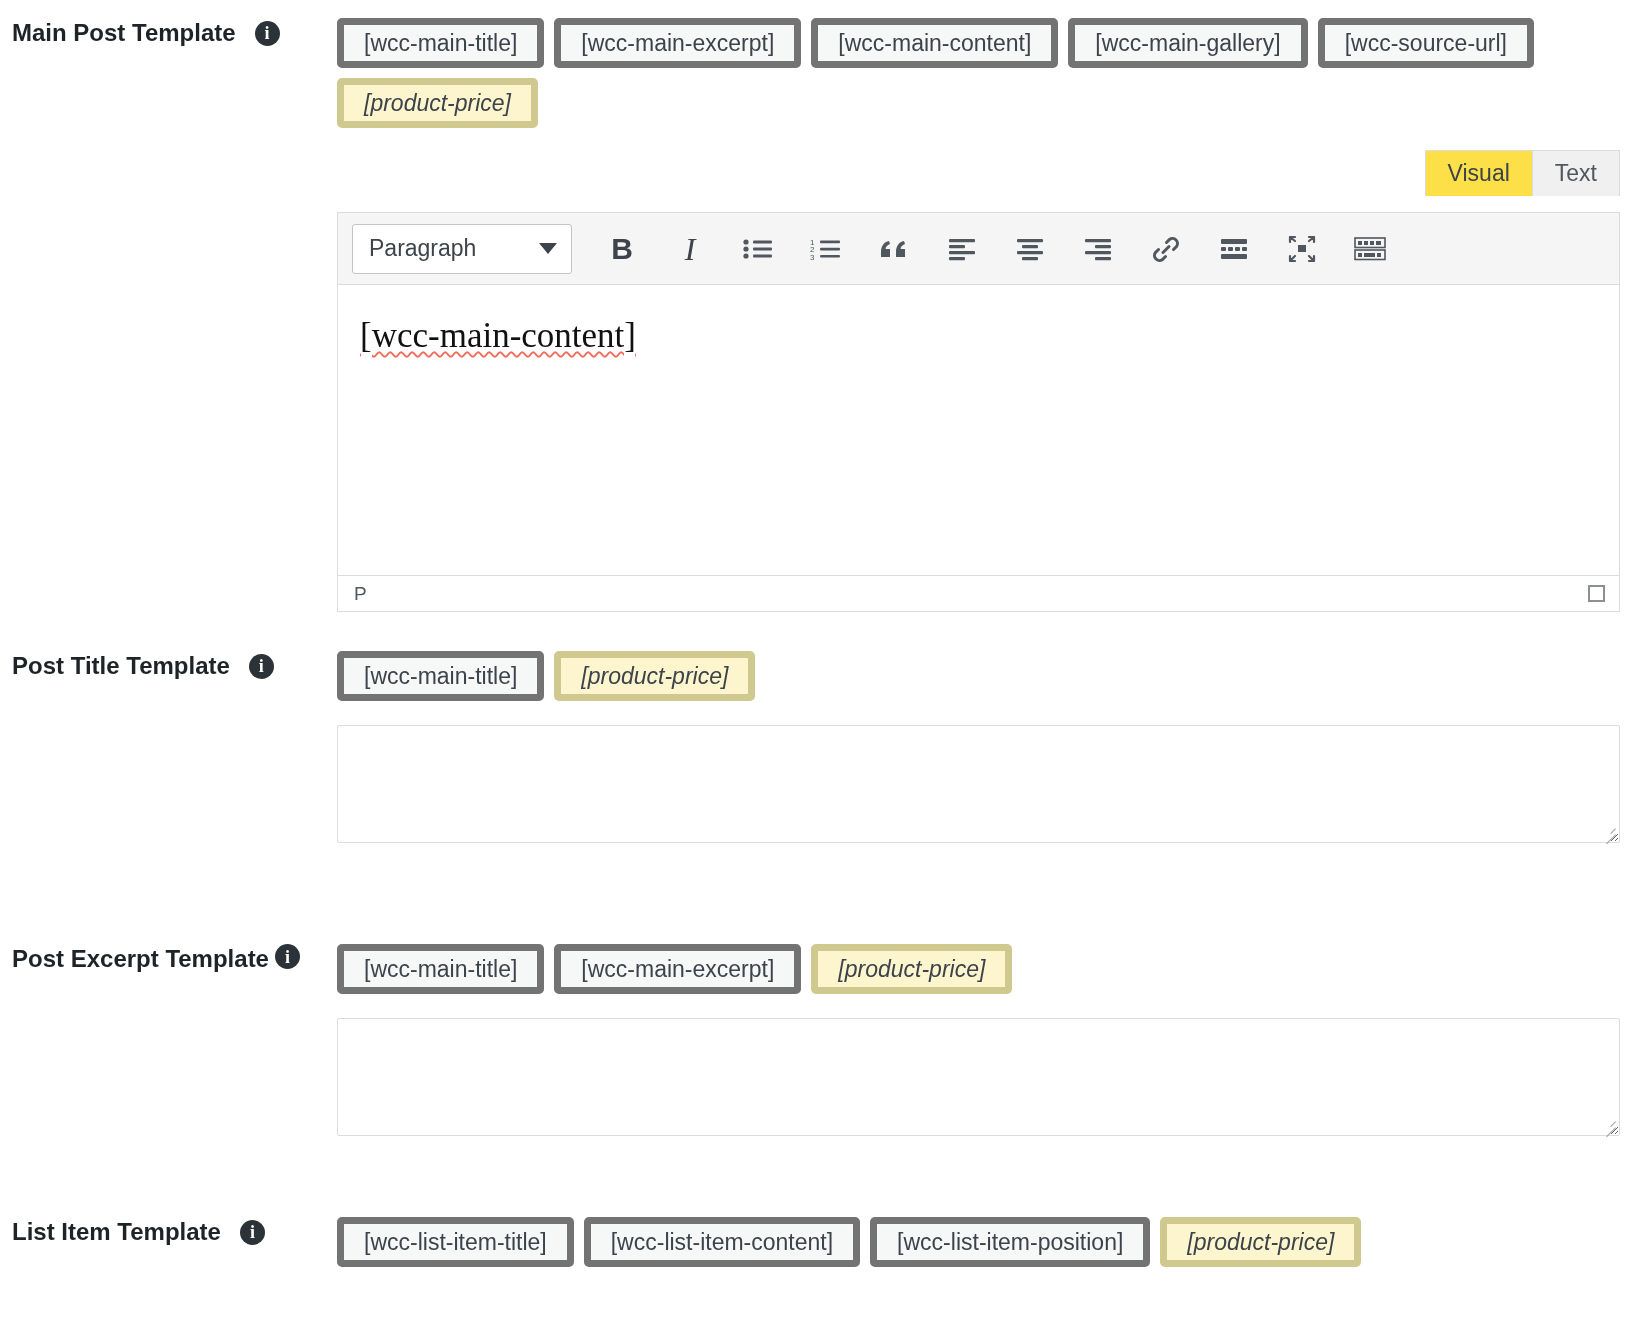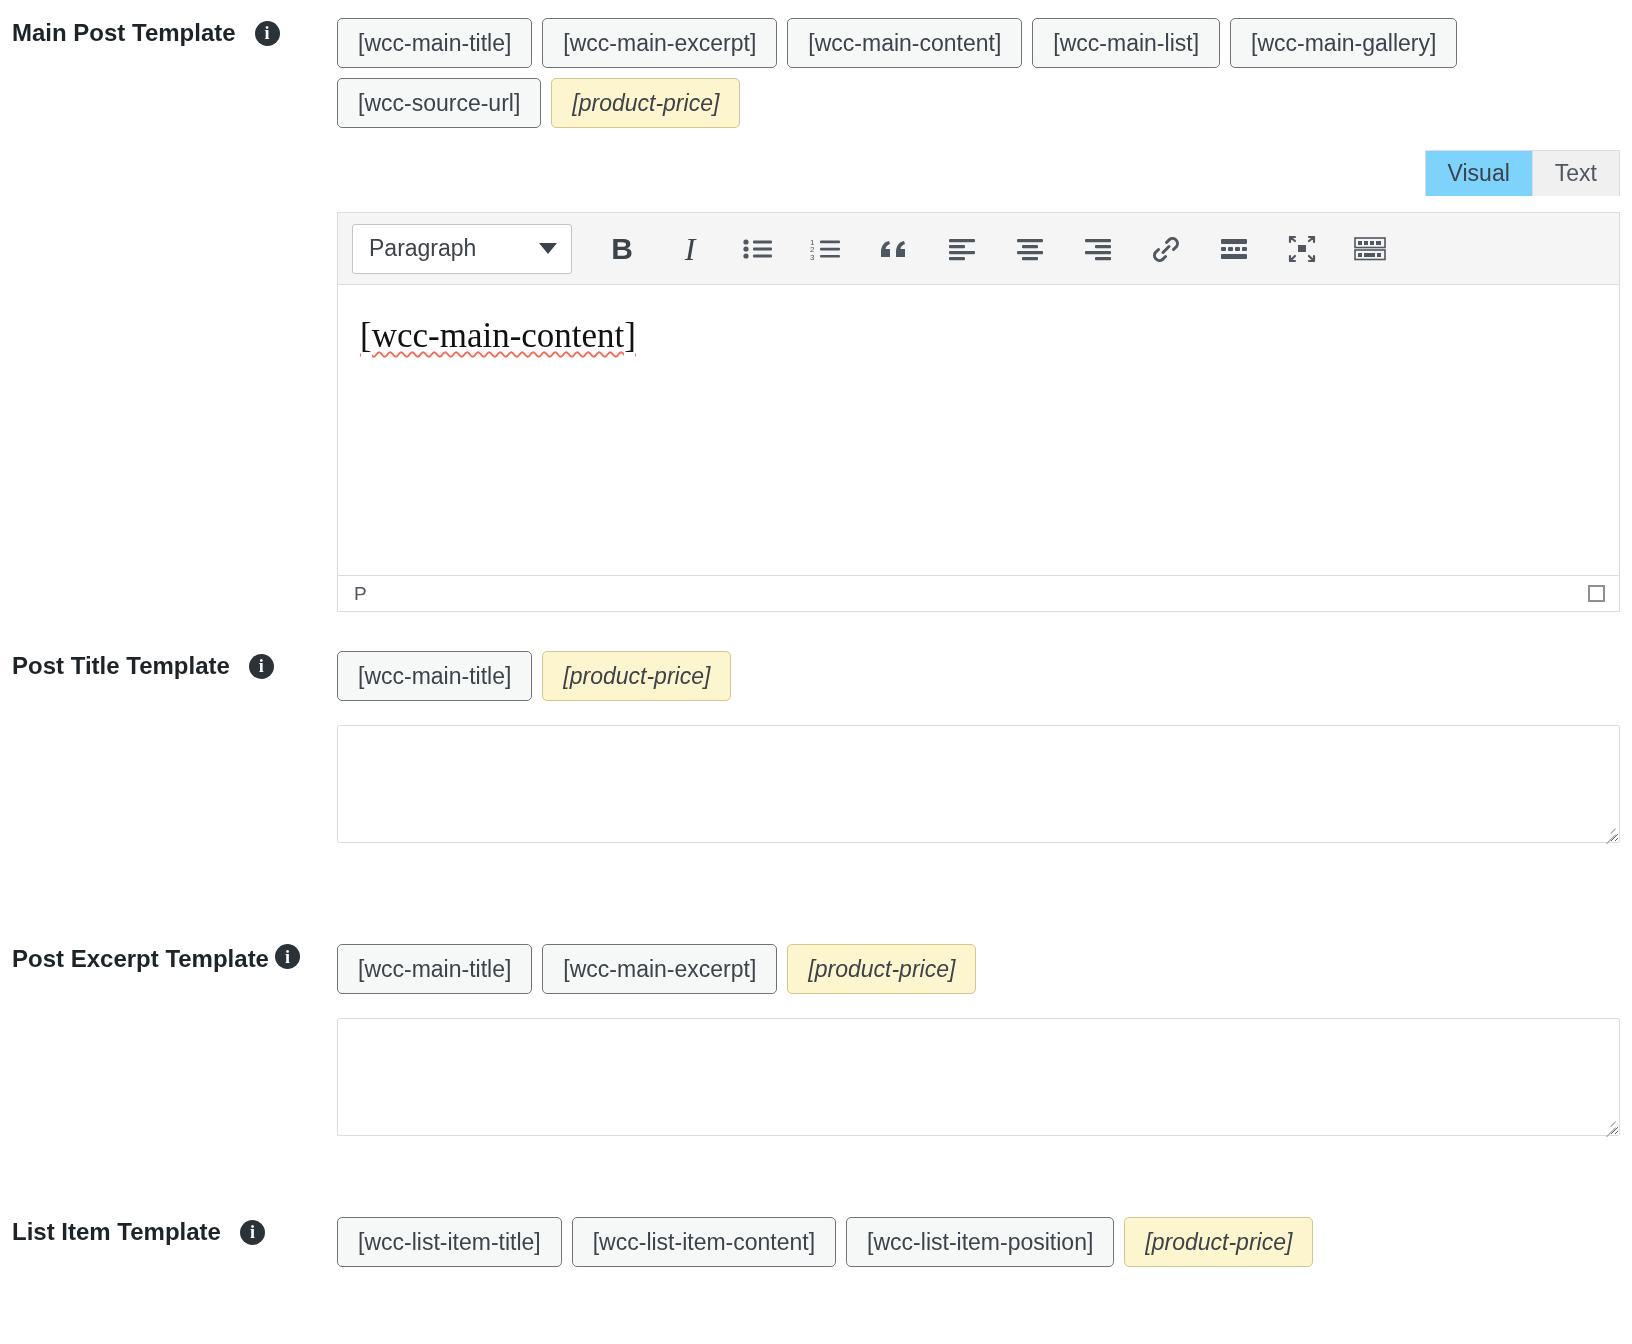--- a/index.html
+++ b/index.html
@@ -58,21 +58,21 @@
     display: flex;
     flex-wrap: wrap;
     gap: 10px 10px;
   }
   .chip {
     display: inline-flex;
     align-items: center;
     justify-content: center;
     height: 50px;
     padding: 0 20px;
-    border: 1px solid #737373;
+    border: 7px solid #737373;
     border-radius: 5px;
     background: #f6f7f7;
     color: #3c434a;
     font-size: 23px;
     line-height: 1;
     cursor: pointer;
     white-space: nowrap;
   }
   .chip.highlight {
     background: #fdf5cd;
@@ -97,21 +97,21 @@
     align-items: center;
     font-size: 23px;
     color: #50575e;
     border: 1px solid #dcdcde;
     border-bottom: none;
     cursor: pointer;
     background: #f0f0f1;
     position: relative;
   }
   .etab.active {
-    background: #7dd3fc;
+    background: #fde047;
     border-color: #dcdcde;
     color: #3c434a;
   }
   .etab + .etab { margin-left: -1px; }
 
   .editor-box {
     border: 1px solid #dcdcde;
     background: #fff;
     margin-top: 16px;
   }
@@ -247,21 +247,20 @@
         <span class="lbl-text">Main Post Template</span>
         <span class="info-icon">i</span>
       </div>
 
       <div class="field-body">
 
         <div class="chips">
           <button class="chip">[wcc-main-title]</button>
           <button class="chip">[wcc-main-excerpt]</button>
           <button class="chip">[wcc-main-content]</button>
-          <button class="chip">[wcc-main-list]</button>
           <button class="chip">[wcc-main-gallery]</button>
           <button class="chip">[wcc-source-url]</button>
           <button class="chip highlight">[product-price]</button>
         </div>
 
         <div class="editor-wrap">
 
           <div class="editor-tabs">
             <div class="etab active">Visual</div>
             <div class="etab">Text</div>

